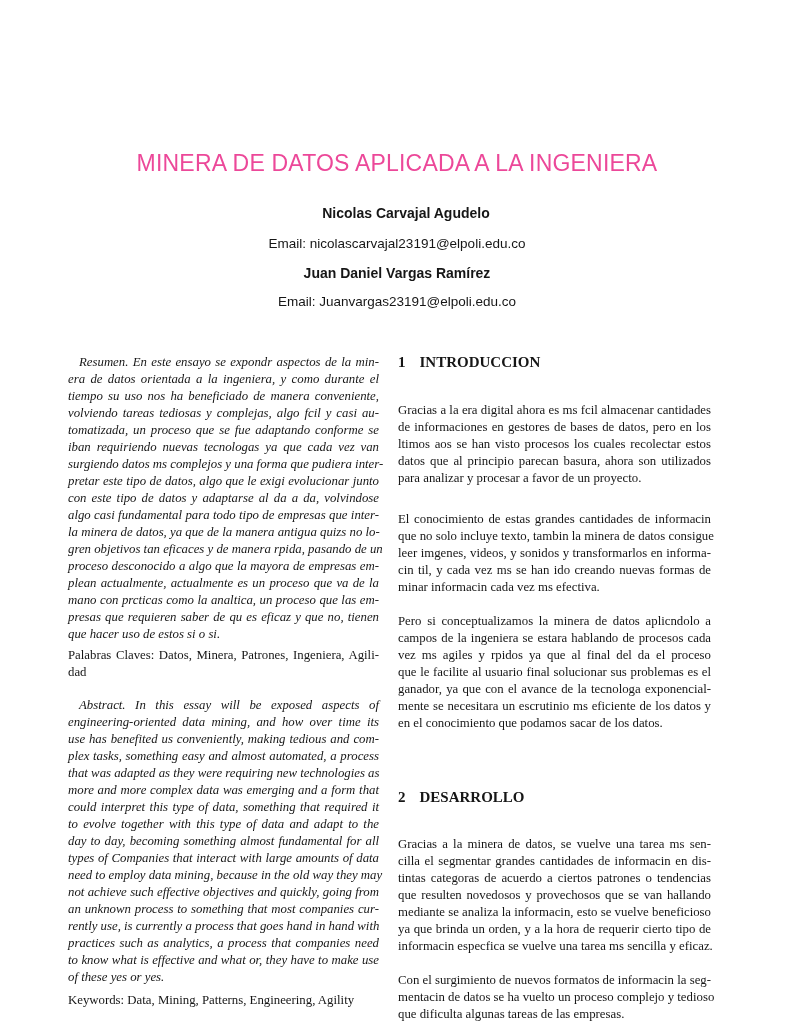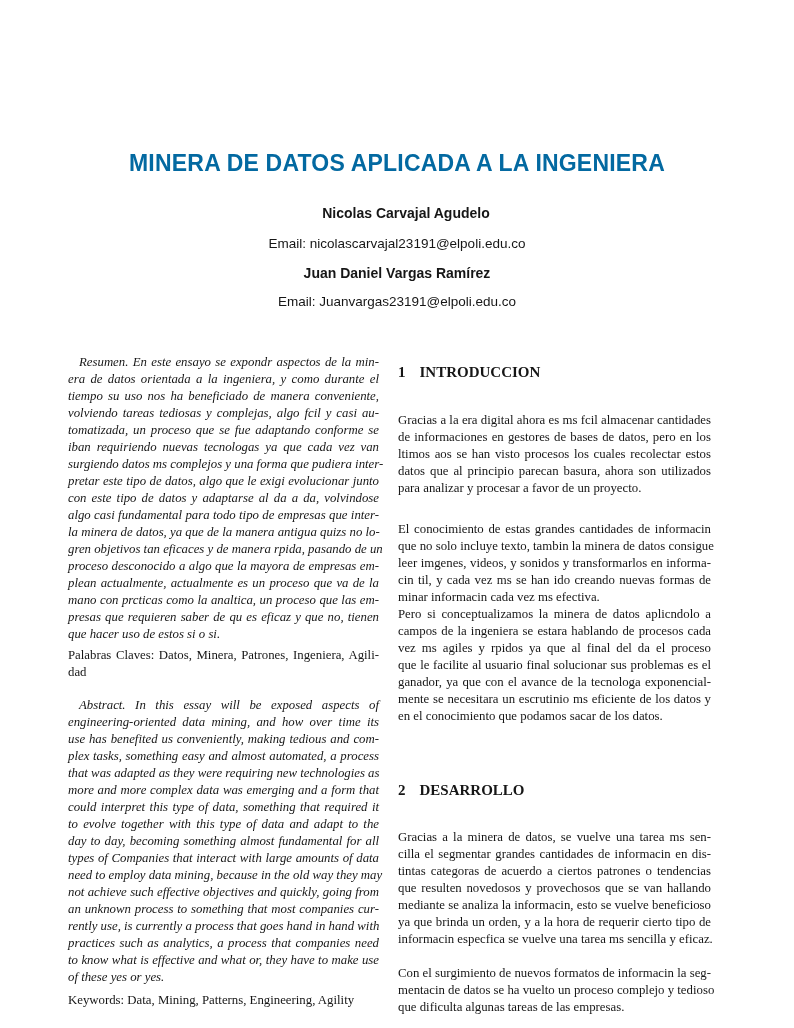--- a/index.html
+++ b/index.html
@@ -10,24 +10,24 @@
     background: #ffffff;
     margin: 0 auto;
     overflow: hidden;
     color: #161616;
   }
   .doc-title {
     position: absolute;
     top: 150px; left: 0; right: 0;
     text-align: center;
     font-family: "Liberation Sans", sans-serif;
-    font-weight: bold;
+    font-weight: normal;
     font-size: 23px;
     letter-spacing: 0.2px;
-    color: #0369a1;
+    color: #ec4899;
   }
   .author-line {
     position: absolute;
     left: 0; right: 0;
     text-align: center;
     font-family: "Liberation Sans", sans-serif;
   }
   .author-name { font-weight: bold; font-size: 14px; }
   .author-email { font-weight: normal; font-size: 13.5px; }
   #author1-name  { top: 205px; margin-left: 18px; }
@@ -35,21 +35,21 @@
   #author2-name  { top: 265px; }
   #author2-email { top: 294px; }
 
   .col {
     position: absolute;
     font-family: "Liberation Serif", serif;
     font-size: 12.8px;
     line-height: 17px;
   }
   #col-left  { left: 68px;  top: 354px; width: 311px; }
-  #col-right { left: 398px; top: 363px; width: 313px; }
+  #col-right { left: 398px; top: 353px; width: 313px; }
 
   .ln {
     white-space: nowrap;
     text-align: justify;
     text-align-last: justify;
     height: 17px;
   }
   .ln.end { text-align-last: left; }
 
   .italic-block { font-style: italic; }
@@ -61,21 +61,21 @@
 
   .sec-head {
     font-weight: bold;
     font-size: 15px;
     line-height: 18px;
     white-space: nowrap;
   }
   .sec-label { margin-left: 14px; }
   #p-intro-1 { margin-top: 31px; }
   #p-intro-2 { margin-top: 24px; }
-  #p-intro-3 { }
+  #p-intro-3 { margin-top: 17px; }
   #sec-2     { margin-top: 56px; }
   #p-des-1   { margin-top: 30px; }
   #p-des-2   { margin-top: 17px; }
 </style>
 </head>
 <body>
 
 <div class="page">
 
   <div class="doc-title">MINERA DE DATOS APLICADA A LA INGENIERA</div>

